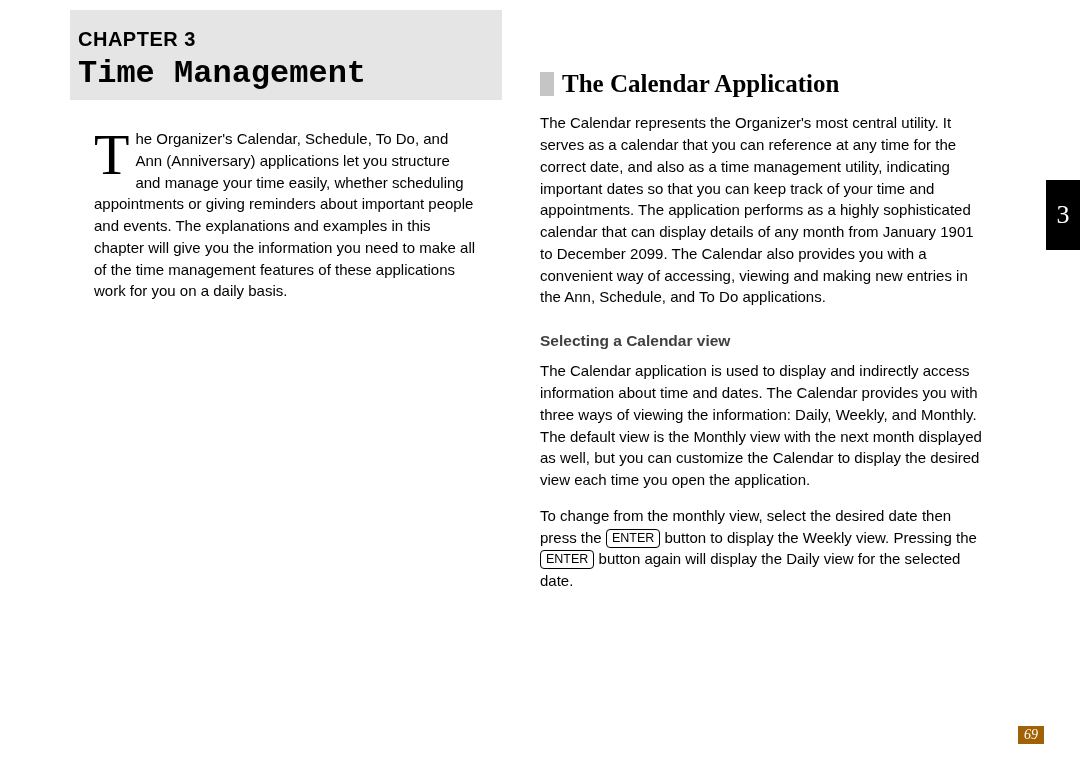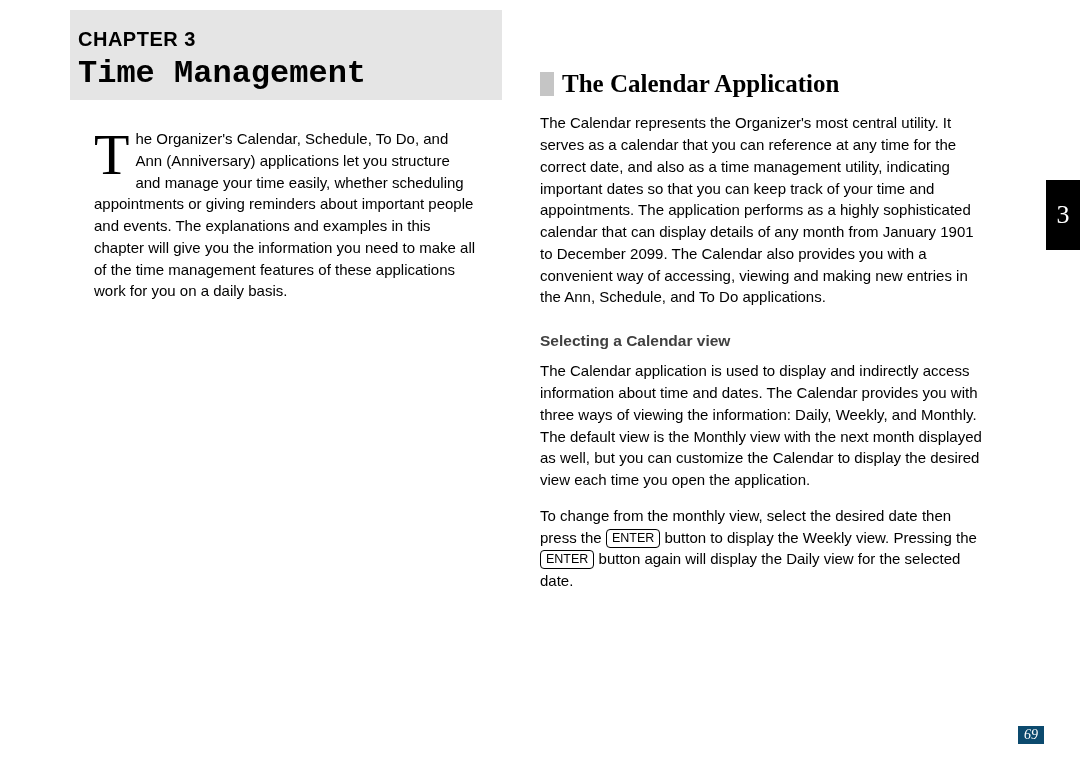--- a/index.html
+++ b/index.html
@@ -114,21 +114,21 @@
     font-family: Georgia, "Times New Roman", serif;
     font-size: 26px;
     display: flex;
     align-items: center;
     justify-content: center;
   }
   .page-num {
     position: absolute;
     right: 36px;
     bottom: 16px;
-    background: #0c4a6e;
+    background: #a16207;
     color: #fff;
     font-style: italic;
     font-family: Georgia, "Times New Roman", serif;
     font-size: 14px;
     padding: 1px 6px;
   }
 </style>
 </head>
 <body>
 

